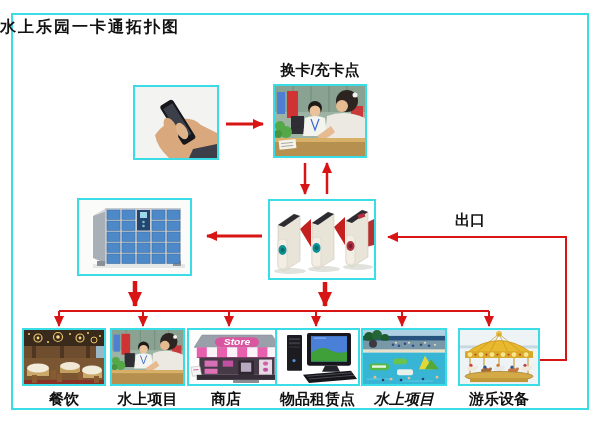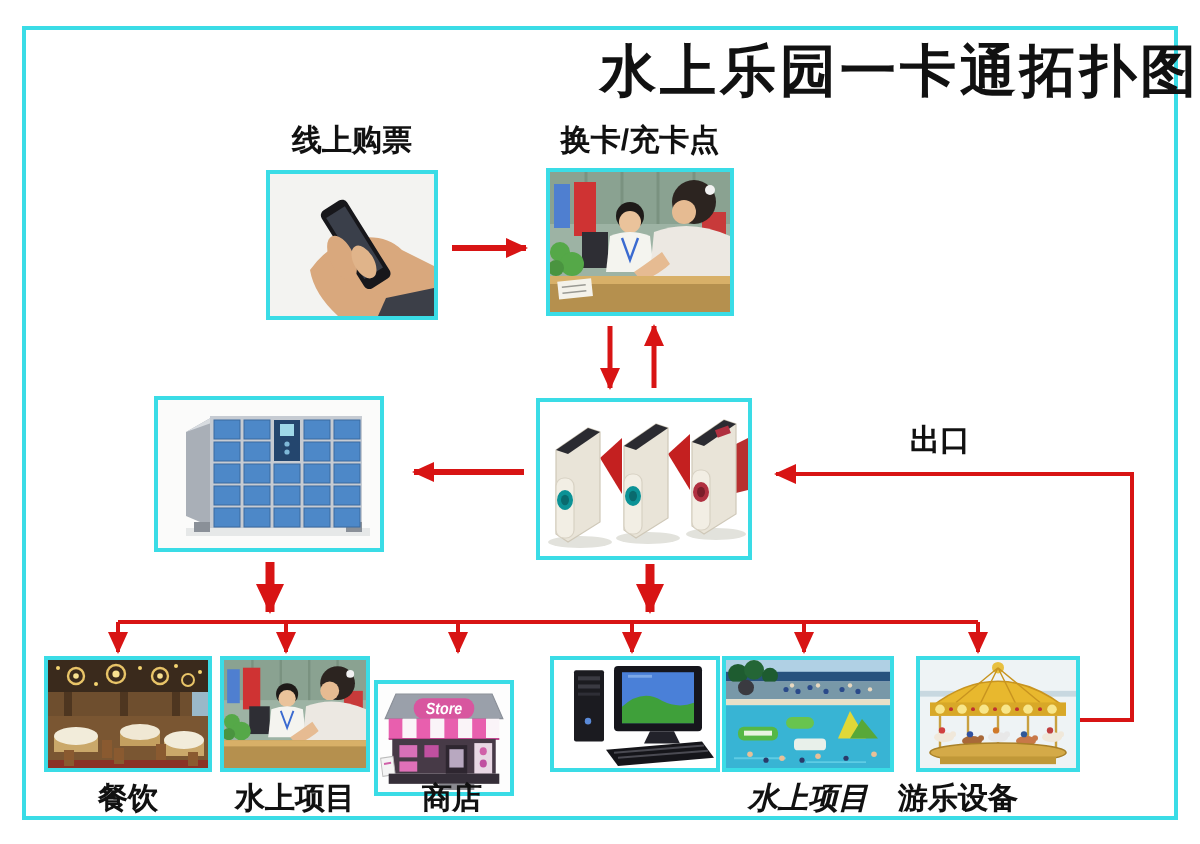--- a/index.html
+++ b/index.html
@@ -1,35 +1,34 @@
 <!DOCTYPE html>
 <html><head>
 <meta charset="utf-8">
 <style>
   html,body{margin:0;padding:0;background:#ffffff;}
   #canvas{
     position:relative;width:600px;height:422px;background:#ffffff;overflow:hidden;
     font-family:"Liberation Sans","DejaVu Sans",sans-serif;color:#111111;
   }
   .frame{position:absolute;left:11px;top:13px;width:574px;height:393px;border:2px solid #3adce6;background:#ffffff;}
-  .title{position:absolute;left:0;top:17px;width:600px;text-align:right;font-size:28px;font-weight:bold;letter-spacing:2px;color:#111;font-family:Liberation Serif, serif;}
+  .title{position:absolute;left:0;top:17px;width:600px;text-align:left;font-size:16px;font-weight:bold;letter-spacing:2px;color:#111;font-family:Liberation Serif, serif;}
   .lbl{position:absolute;font-size:15px;font-weight:bold;color:#111;text-align:center;white-space:nowrap;}
   .imgbox{position:absolute;border:2px solid #3adce6;background:#ffffff;box-sizing:border-box;}
   .imgbox svg{display:block;width:100%;height:100%;}
   #arrows{position:absolute;left:0;top:0;width:600px;height:422px;pointer-events:none;}
 </style>
 </head>
 <body>
 
 <div id="canvas">
   <div class="frame"></div>
 
   <div class="title">水上乐园一卡通拓扑图</div>
 
-  <div class="lbl" style="left:123px;top:61px;width:106px;">线上购票</div>
   <div class="lbl" style="left:263px;top:61px;width:114px;">换卡/充卡点</div>
   <div class="lbl" style="left:440px;top:211px;width:60px;">出口</div>
 
   <div class="imgbox" style="left:133px;top:85px;width:86px;height:75px;">
     <svg viewBox="0 0 82 71" preserveAspectRatio="none">
       <rect x="0" y="0" width="82" height="71" fill="#f3f3f1"></rect>
       <path d="M20,48 Q30,34 44,32 Q58,30 66,38 L82,46 L82,71 L34,71 Q22,60 20,48 Z" fill="#d9a87d"></path>
       <polygon points="54,71 82,71 82,57 58,62" fill="#3c3f48"></polygon>
       <g transform="rotate(-32 44 38)">
         <rect x="37" y="12" width="15" height="46" rx="3" fill="#17171b"></rect>
@@ -207,21 +206,21 @@
       <circle cx="72" cy="15" r="11" fill="#2c2420"></circle>
       <circle cx="80" cy="9" r="2.5" fill="#f2f2f2"></circle>
       <circle cx="67" cy="20" r="6" fill="#e6bb92"></circle>
       <path d="M52,30 Q70,23 90,32 L90,70 L48,70 Z" fill="#ece8e2"></path>
       <path d="M56,40 Q48,46 42,50 L46,55 Q56,50 60,46 Z" fill="#e6bb92"></path>
       <rect x="0" y="52" width="90" height="18" fill="#b5904e"></rect>
       <rect x="0" y="52" width="90" height="4" fill="#d8b068"></rect>
     </svg>
   </div>
 
-  <div class="imgbox" style="left:187px;top:340px;width:70px;height:58px;">
+  <div class="imgbox" style="left:187px;top:328px;width:100px;height:58px;">
     <svg viewBox="0 0 74 53" preserveAspectRatio="none">
       <rect x="0" y="0" width="74" height="53" fill="#fdfdfd"></rect>
       <polygon points="4,17 70,17 64,5 10,5" fill="#9aa0aa" stroke="#8a8f98" stroke-width="0.6"></polygon>
       <rect x="20" y="7" width="34" height="10" rx="5" fill="#d8569f"></rect>
       <text x="37" y="14.5" font-size="8" font-style="italic" font-weight="bold" fill="#ffffff" text-anchor="middle" font-family="Liberation Sans, sans-serif">Store</text>
       <g>
         <rect x="6" y="17" width="7.8" height="10" fill="#e85fae"></rect>
           <rect x="13.8" y="17" width="7.8" height="10" fill="#faf4f8"></rect>
         <rect x="21.6" y="17" width="7.8" height="10" fill="#e85fae"></rect>
           <rect x="29.4" y="17" width="7.8" height="10" fill="#faf4f8"></rect>
@@ -363,22 +362,23 @@
           <circle cx="65" cy="36.5" r="1.6" fill="#c04040"></circle>
       </g>
       <ellipse cx="39" cy="48" rx="34" ry="5" fill="#d4aa48" stroke="#a88028" stroke-width="0.8"></ellipse>
       <rect x="10" y="50" width="58" height="4" fill="#c09838"></rect>
     </svg>
   </div>
 
   <div class="lbl" style="left:12px;top:390px;width:104px;text-align:center;">餐饮</div>
   <div class="lbl" style="left:100px;top:390px;width:95px;">水上项目</div>
   <div class="lbl" style="left:177px;top:390px;width:98px;">商店</div>
+  <div class="lbl" style="left:265px;top:390px;width:105px;">物品租赁点</div>
   <div class="lbl" style="left:351px;top:390px;width:106px;font-style:italic;">水上项目</div>
-  <div class="lbl" style="left:428px;top:390px;width:102px;">游乐设备</div>
+  <div class="lbl" style="left:448px;top:390px;width:102px;">游乐设备</div>
 
   <svg id="arrows">
     <defs>
       <marker id="ah" markerUnits="userSpaceOnUse" markerWidth="11" markerHeight="10" refX="10" refY="5" orient="auto">
         <path d="M0,0 L11,5 L0,10 Z" fill="#d81414"></path>
       </marker>
       <marker id="ahBig" markerUnits="userSpaceOnUse" markerWidth="15" markerHeight="14" refX="14" refY="7" orient="auto">
         <path d="M0,0 L15,7 L0,14 Z" fill="#d81414"></path>
       </marker>
     </defs>

